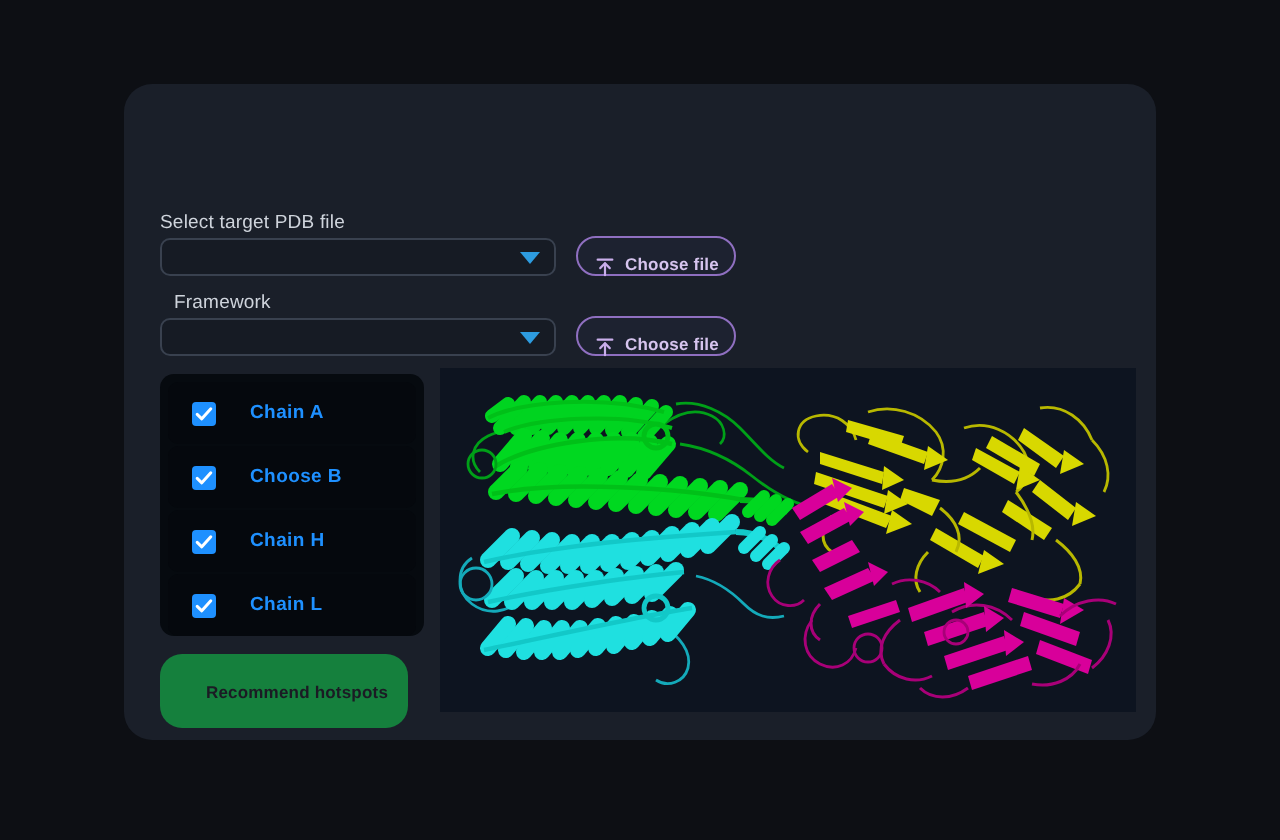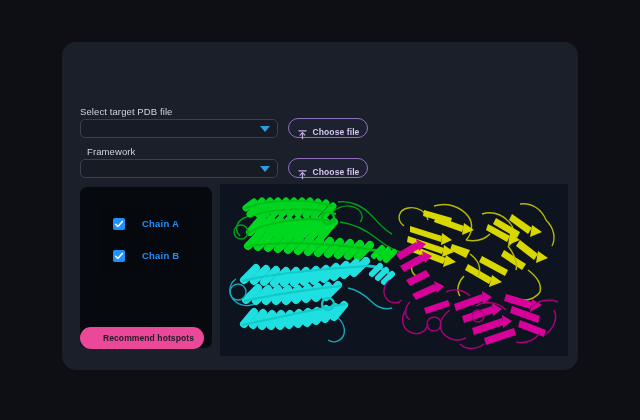--- a/index.html
+++ b/index.html
@@ -124,24 +124,24 @@
     white-space: nowrap;
   }
   .upload-icon { width: 11px; height: 11px; display: block; }
 
   
   .chain-panel {
     position: absolute;
     left: 18px;
     top: 145px;
     width: 132px;
-    height: 161px;
+    height: 131px;
     background: #060a0f;
     border-radius: 7px;
-    padding: 21px;
+    padding: 4px;
   }
   .chain-row {
     position: relative;
     height: 31px;
     margin-bottom: 1px;
     background: #05080d;
     border-radius: 5px;
     display: flex;
     align-items: center;
     cursor: pointer;
@@ -168,23 +168,23 @@
     letter-spacing: 0.2px;
     white-space: nowrap;
   }
 
   
   .recommend-btn {
     position: absolute;
     left: 18px;
     top: 285px;
     width: 124px;
-    height: 22px;
+    height: 37px;
     border-radius: 11px;
-    background: #ec4899;
+    background: #15803d;
     border: none;
     display: flex;
     align-items: center;
     justify-content: center;
     cursor: pointer;
     padding-left: 13px;
   }
   .recommend-btn span {
     font-size: 8.5px;
     font-weight: bold;
@@ -259,24 +259,40 @@
         </span>
         <span class="chain-label">Chain A</span>
       </div>
 
       <div class="chain-row">
         <span class="chk">
           <svg width="10" height="10" viewBox="0 0 10 10" fill="none" stroke="#ffffff" stroke-width="1.5" stroke-linecap="round" stroke-linejoin="round">
             <polyline points="1.6,5.2 3.9,7.4 8.4,2.4"></polyline>
           </svg>
         </span>
-        <span class="chain-label">Chain B</span>
+        <span class="chain-label">Choose B</span>
       </div>
 
-
+      <div class="chain-row">
+        <span class="chk">
+          <svg width="10" height="10" viewBox="0 0 10 10" fill="none" stroke="#ffffff" stroke-width="1.5" stroke-linecap="round" stroke-linejoin="round">
+            <polyline points="1.6,5.2 3.9,7.4 8.4,2.4"></polyline>
+          </svg>
+        </span>
+        <span class="chain-label">Chain H</span>
+      </div>
+
+      <div class="chain-row">
+        <span class="chk">
+          <svg width="10" height="10" viewBox="0 0 10 10" fill="none" stroke="#ffffff" stroke-width="1.5" stroke-linecap="round" stroke-linejoin="round">
+            <polyline points="1.6,5.2 3.9,7.4 8.4,2.4"></polyline>
+          </svg>
+        </span>
+        <span class="chain-label">Chain L</span>
+      </div>
 
     </div>
 
     <div class="recommend-btn">
       <span>Recommend hotspots</span>
     </div>
 
     <div class="viewer">
       <svg viewBox="0 0 348 172" preserveAspectRatio="none">
         <rect x="0" y="0" width="348" height="172" fill="#0d1420"></rect>

